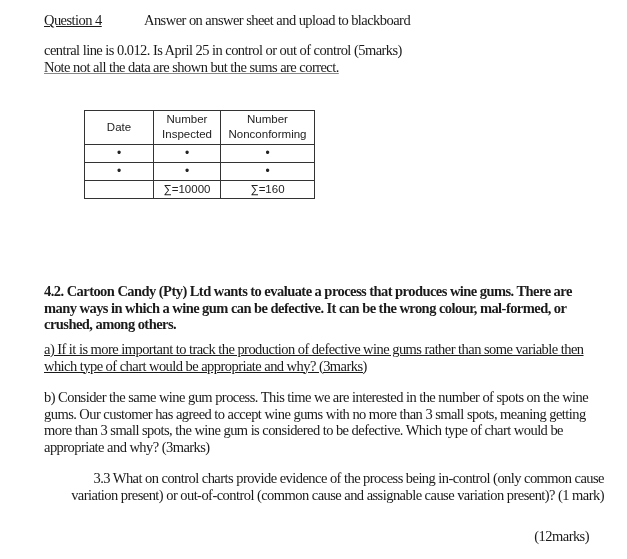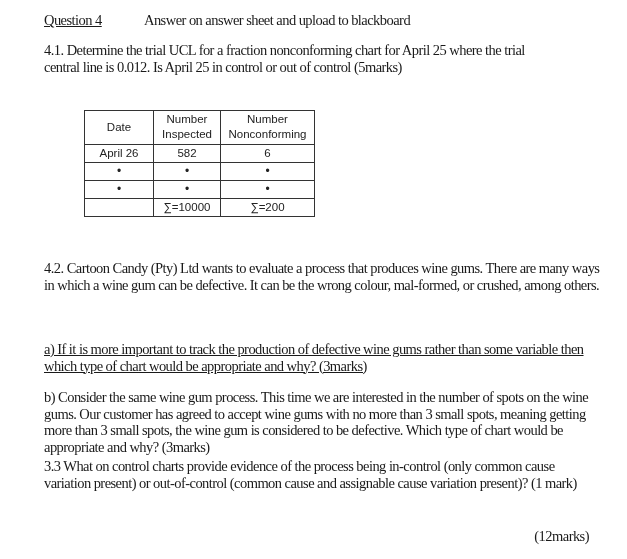--- a/index.html
+++ b/index.html
@@ -18,51 +18,46 @@
 </style>
 </head>
 <body>
 
 <div class="hdr serif">
   <span class="q">Question 4</span>
   <span class="inst">Answer on answer sheet and upload to blackboard</span>
 </div>
 
 <div class="p serif" style="top:42px;">
-  <div style="white-space:nowrap;">4.1. Determine the trial UCL for a fraction nonconforming chart for April 25 where the trial</div>
   <div>central line is 0.012. Is April 25 in control or out of control (5marks)</div>
+  <div style="text-decoration:underline; text-decoration-color:#888;">Note not all the data are shown but the sums are correct.</div>
 </div>
 
 <table class="data">
   <tbody>
       <tr>
     <th class="c1">Date</th>
     <th class="c2">Number Inspected</th>
     <th class="c3">Number Nonconforming</th>
-  </tr>
-  <tr>
-    <td>April 26</td>
-    <td>582</td>
-    <td>6</td>
   </tr>
   <tr>
     <td class="dot">•</td>
     <td class="dot">•</td>
     <td class="dot">•</td>
   </tr>
   <tr>
     <td class="dot">•</td>
     <td class="dot">•</td>
     <td class="dot">•</td>
   </tr>
   <tr>
     <td></td>
     <td>∑=10000</td>
-    <td>∑=200</td>
+    <td>∑=160</td>
   </tr>
 </tbody>
   </table>
 
-<div class="p serif" style="top:260px;">4.2. Cartoon Candy (Pty) Ltd wants to evaluate a process that produces wine gums.  There are many ways in which a wine gum can be defective.  It can be the wrong colour, mal-formed, or crushed, among others.</div>
+<div class="p serif" style="top:283px;font-weight:bold;">4.2. Cartoon Candy (Pty) Ltd wants to evaluate a process that produces wine gums.  There are many ways in which a wine gum can be defective.  It can be the wrong colour, mal-formed, or crushed, among others.</div>
 <div class="p serif" style="top:341px;text-decoration:underline;">a) If it is more important to track the production of defective wine gums rather than some variable then which type of chart would be appropriate and why? (3marks)</div>
 <div class="p serif" style="top:389px;">b) Consider the same wine gum process.  This time we are interested in the number of spots on the wine gums.  Our customer has agreed to accept wine gums with no more than 3 small spots, meaning getting more than 3 small spots, the wine gum is considered to be defective. Which type of chart would be appropriate and why? (3marks)</div>
-<div class="p serif" style="top:458px;">3.3 What on control charts provide evidence of the process being in-control (only common cause variation present) or out-of-control (common cause and assignable cause variation present)? (1 mark)</div>
+<div class="p serif" style="top:470px;text-align:right;">3.3 What on control charts provide evidence of the process being in-control (only common cause variation present) or out-of-control (common cause and assignable cause variation present)? (1 mark)</div>
 <div class="marks serif">(12marks)</div>
 
 </body></html>

